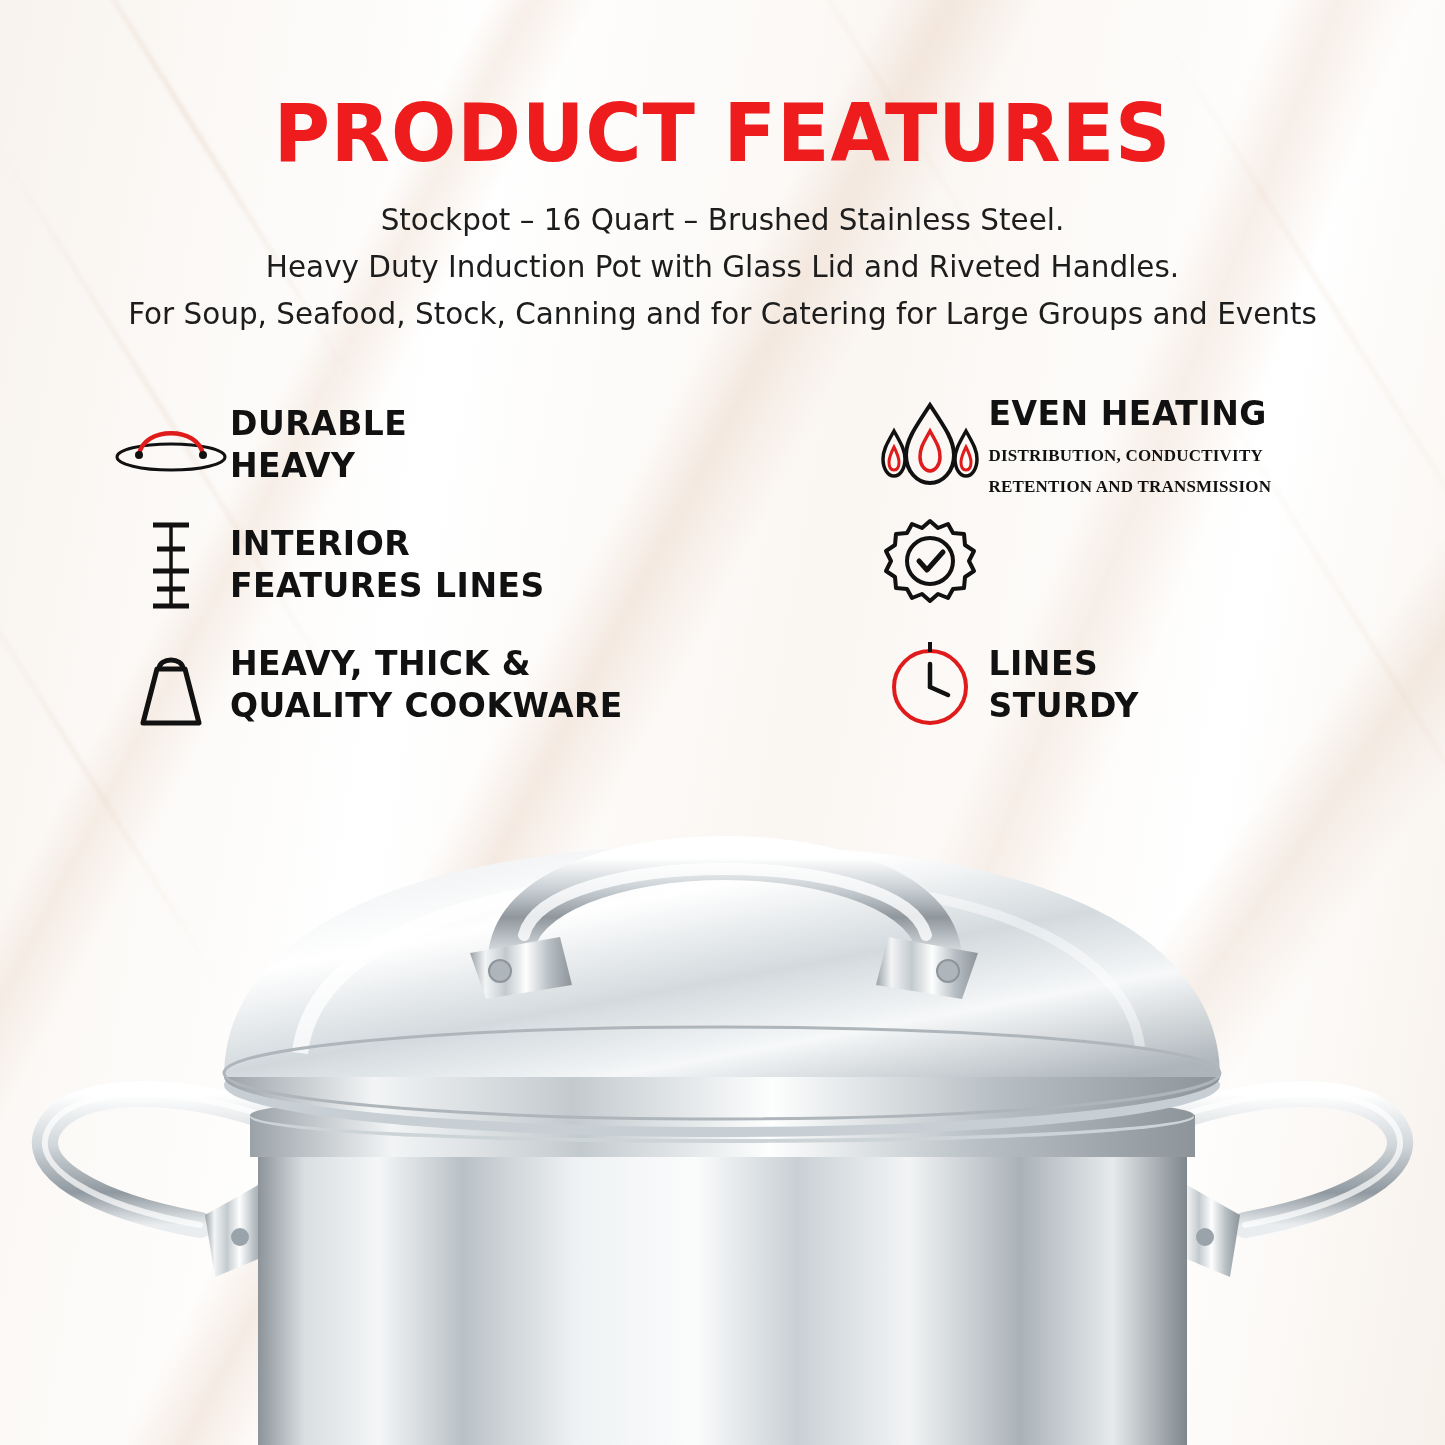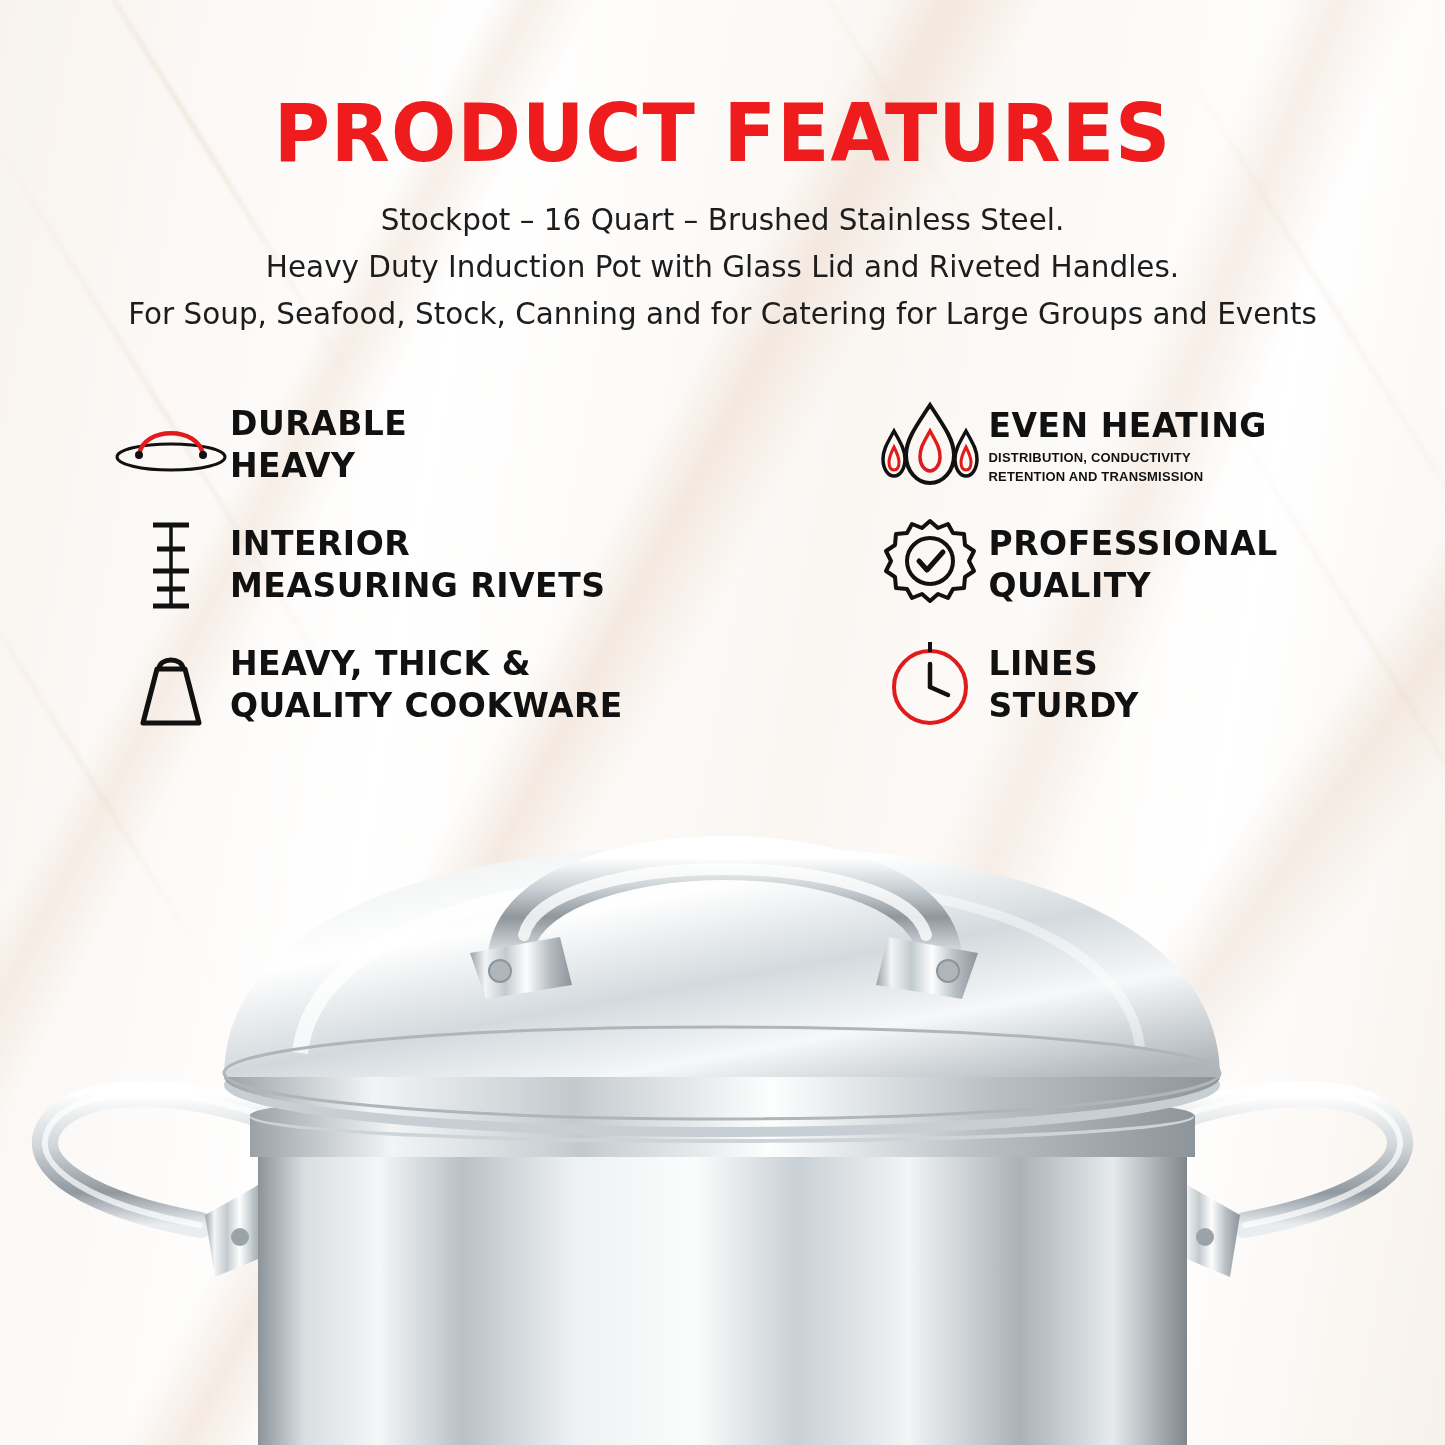--- a/index.html
+++ b/index.html
@@ -91,27 +91,27 @@
   }
   .feature .txt {
     font-family: "DejaVu Sans", sans-serif;
     font-weight: bold;
     font-size: 33px;
     letter-spacing: 0.5px;
     color: #111111;
     line-height: 1.28;
   }
   .feature .sub {
-    font-family: Liberation Sans, sans-serif;
+    font-family: Liberation Serif, serif;
     font-weight: bold;
-    font-size: 13px;
+    font-size: 17px;
     letter-spacing: 0.2px;
     color: #111111;
     line-height: 1.25;
-    margin-top: 3px;
+    margin-top: 10px;
   }
 
   
   .product {
     position: absolute;
     left: 0;
     bottom: 0;
     width: 1445px;
     height: 660px;
   }
@@ -162,21 +162,21 @@
             <line x1="40" y1="4" x2="40" y2="88" stroke="#111" stroke-width="3.5"></line>
             <line x1="22" y1="6" x2="58" y2="6" stroke="#111" stroke-width="5"></line>
             <line x1="26" y1="30" x2="54" y2="30" stroke="#111" stroke-width="5"></line>
             <line x1="22" y1="52" x2="58" y2="52" stroke="#111" stroke-width="5"></line>
             <line x1="26" y1="70" x2="54" y2="70" stroke="#111" stroke-width="5"></line>
             <line x1="22" y1="87" x2="58" y2="87" stroke="#111" stroke-width="5"></line>
           </svg>
         </div>
         <div>
           <div class="txt">INTERIOR</div>
-          <div class="txt">MEASURING RIVETS</div>
+          <div class="txt">FEATURES LINES</div>
         </div>
       </div>
 
       <div class="feature">
         <div class="ico">
           <svg width="96" height="92" viewBox="0 0 96 92">
             <path d="M36 30 C36 18 60 18 60 30" fill="none" stroke="#111" stroke-width="5"></path>
             <path d="M34 30 L62 30 L76 84 L20 84 Z" fill="none" stroke="#111" stroke-width="5" stroke-linejoin="round"></path>
           </svg>
         </div>
@@ -208,24 +208,20 @@
         </div>
       </div>
 
       <div class="feature">
         <div class="ico">
           <svg width="100" height="100" viewBox="0 0 100 100">
             <path d="M50 6 L58 13 L68 9 L73 18 L84 19 L85 30 L94 36 L89 46 L94 56 L85 62 L84 73 L73 74 L68 83 L58 79 L50 86 L42 79 L32 83 L27 74 L16 73 L15 62 L6 56 L11 46 L6 36 L15 30 L16 19 L27 18 L32 9 L42 13 Z" fill="none" stroke="#111" stroke-width="4" stroke-linejoin="round"></path>
             <circle cx="50" cy="46" r="23" fill="none" stroke="#111" stroke-width="4"></circle>
             <path d="M39 46 L47 55 L63 37" fill="none" stroke="#111" stroke-width="5" stroke-linecap="round" stroke-linejoin="round"></path>
           </svg>
-        </div>
-        <div>
-          <div class="txt">PROFESSIONAL</div>
-          <div class="txt">QUALITY</div>
         </div>
       </div>
 
       <div class="feature">
         <div class="ico">
           <svg width="94" height="94" viewBox="0 0 94 94">
             <circle cx="47" cy="49" r="36" fill="none" stroke="#e01b1b" stroke-width="4"></circle>
             <line x1="47" y1="4" x2="47" y2="14" stroke="#111" stroke-width="4"></line>
             <line x1="47" y1="26" x2="47" y2="49" stroke="#111" stroke-width="4.5" stroke-linecap="round"></line>
             <line x1="47" y1="49" x2="65" y2="57" stroke="#111" stroke-width="4.5" stroke-linecap="round"></line>

